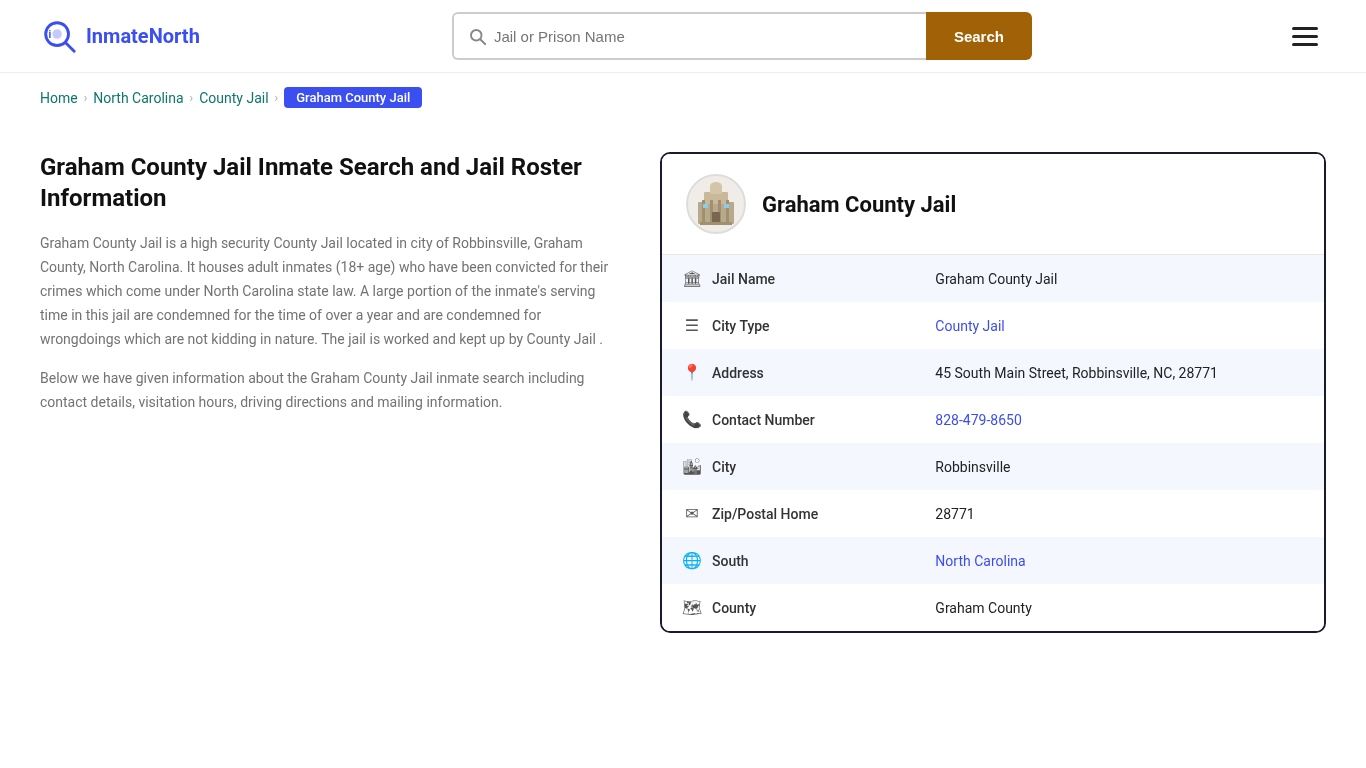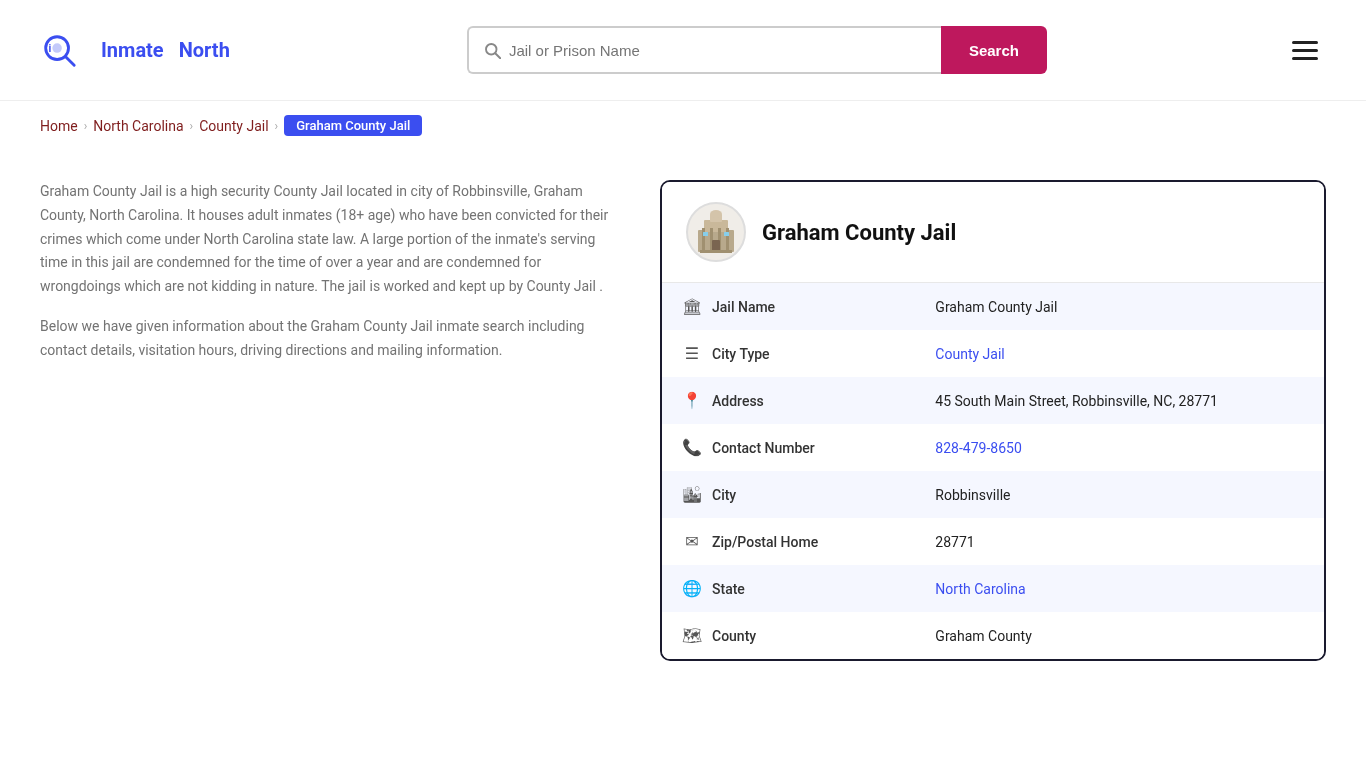--- a/index.html
+++ b/index.html
@@ -22,28 +22,28 @@
     }
     .logo-icon {
       width: 38px;
       height: 38px;
     }
     .logo-text {
       font-size: 20px;
       font-weight: 700;
       color: #1a1a2e;
     }
-    .logo-text span { color: #3b4ef0; margin-left: 15px; }
+    .logo-text span { color: #3b4ef0; }
     .search-area {
       display: flex;
       align-items: center;
       gap: 0;
       flex: 1;
       max-width: 580px;
-      margin: 14px 40px;
+      margin: 0 40px;
     }
     .search-input-wrapper {
       flex: 1;
       display: flex;
       align-items: center;
       border: 2px solid #ccc;
       border-right: none;
       border-radius: 6px 0 0 6px;
       background: #fff;
       padding: 0 14px;
@@ -56,21 +56,21 @@
     }
     .search-input {
       border: none;
       outline: none;
       font-size: 15px;
       color: #888;
       width: 100%;
       background: transparent;
     }
     .search-button {
-      background: #be185d;
+      background: #a16207;
       color: #fff;
       border: none;
       border-radius: 0 6px 6px 0;
       height: 48px;
       padding: 0 28px;
       font-size: 15px;
       font-weight: 600;
       cursor: pointer;
       white-space: nowrap;
     }
@@ -92,21 +92,21 @@
     
     .breadcrumb {
       display: flex;
       align-items: center;
       gap: 6px;
       padding: 14px 40px;
       font-size: 14px;
       color: #555;
     }
     .breadcrumb a {
-      color: #7f1d1d;
+      color: #0f766e;
       text-decoration: none;
     }
     .breadcrumb-sep {
       color: #aaa;
       font-size: 12px;
     }
     .breadcrumb-active {
       background: #3b4ef0;
       color: #fff;
       padding: 3px 12px;
@@ -261,20 +261,21 @@
   <a href="#">North Carolina</a>
   <span class="breadcrumb-sep">›</span>
   <a href="#">County Jail</a>
   <span class="breadcrumb-sep">›</span>
   <span class="breadcrumb-active">Graham County Jail</span>
 </nav>
 
 <div class="main-content">
 
   <div class="left-panel">
+    <h1>Graham County Jail Inmate Search and Jail Roster Information</h1>
     <p>Graham County Jail is a high security County Jail located in city of Robbinsville, Graham County, North Carolina. It houses adult inmates (18+ age) who have been convicted for their crimes which come under North Carolina state law. A large portion of the inmate's serving time in this jail are condemned for the time of over a year and are condemned for wrongdoings which are not kidding in nature. The jail is worked and kept up by County Jail .</p>
     <p>Below we have given information about the Graham County Jail inmate search including contact details, visitation hours, driving directions and mailing information.</p>
   </div>
 
   <div class="info-card">
     <div class="info-card-header">
       <div class="jail-thumbnail">
 
         <svg viewBox="0 0 44 44">
           <rect x="4" y="20" width="36" height="22" fill="#b8a98c" rx="1"></rect>
@@ -339,21 +340,21 @@
           <tr>
             <td>
               <span class="row-icon">✉</span>
               <span>Zip/Postal Home</span>
             </td>
             <td>28771</td>
           </tr>
           <tr>
             <td>
               <span class="row-icon">🌐</span>
-              <span>State</span>
+              <span>South</span>
             </td>
             <td><a href="#">North Carolina</a></td>
           </tr>
           <tr>
             <td>
               <span class="row-icon">🗺</span>
               <span>County</span>
             </td>
             <td>Graham County</td>
           </tr>

